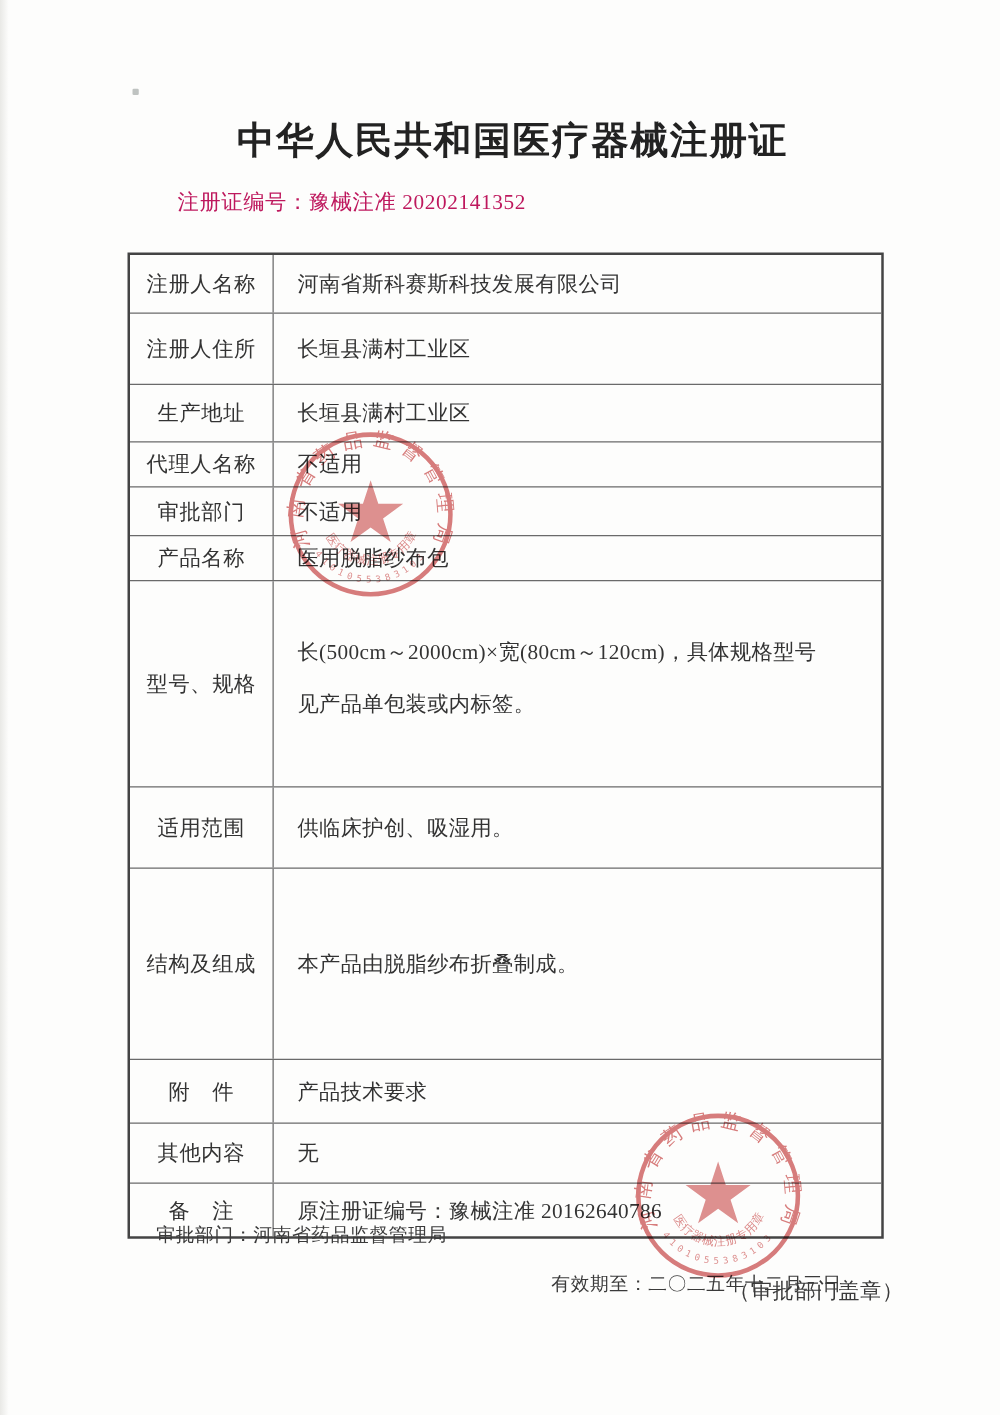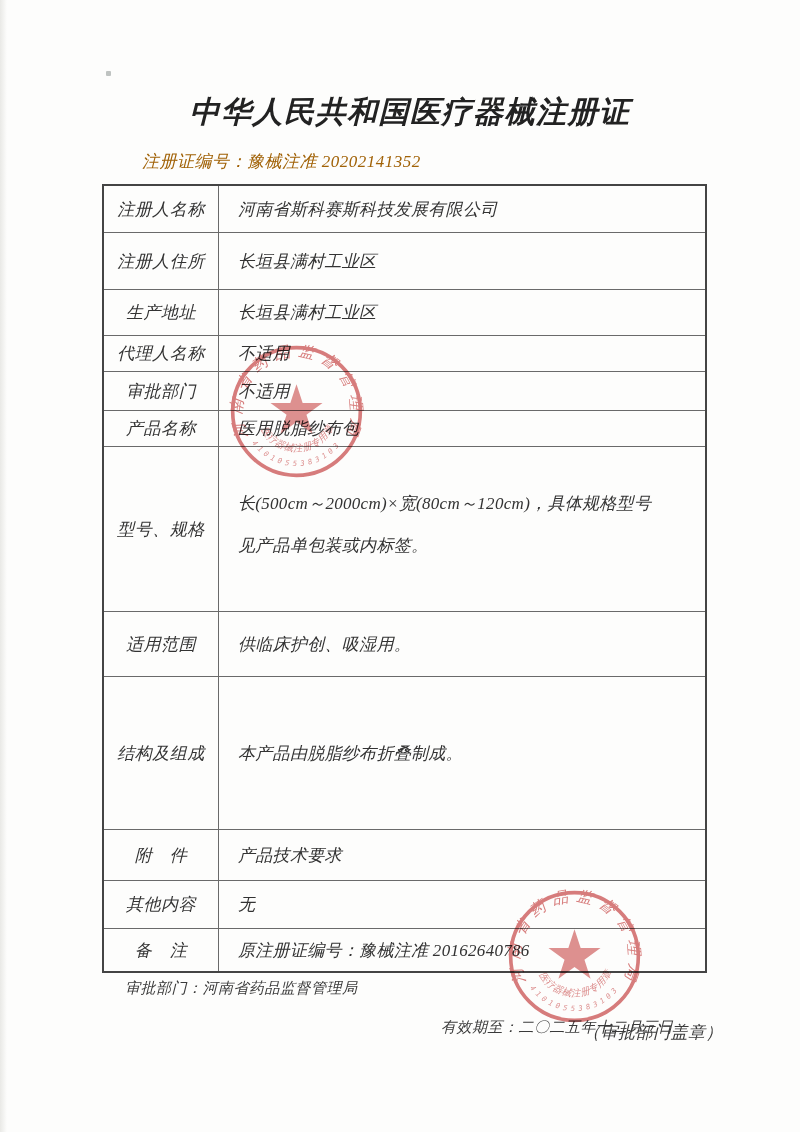--- a/index.html
+++ b/index.html
@@ -1,37 +1,36 @@
 <!DOCTYPE html>
 <html><head>
 <meta charset="utf-8">
 <style>
   html,body{margin:0;padding:0;background:#ffffff;}
   .page{
     position:relative;width:800px;height:1132px;overflow:hidden;
     background:#fdfdfc;
     font-family:"Liberation Serif","DejaVu Serif",serif;
     color:#2f2f2f;
-    font-style:italic;
   }
   .scan-edge{position:absolute;left:0;top:0;width:7px;height:100%;
     background:linear-gradient(to right,#e9e9e6,rgba(255,255,255,0));}
   .speck{position:absolute;left:106px;top:71px;width:5px;height:5px;
     background:#b4b8b6;border-radius:1px;opacity:.85;}
 
   .title{
     position:absolute;left:10px;top:92px;width:800px;text-align:center;
     font-size:30px;font-weight:700;letter-spacing:1.5px;color:#222;
   }
   .regno{
-    position:absolute;left:142px;top:150px;font-size:17px;letter-spacing:.5px;color:#a16207;
+    position:absolute;left:142px;top:150px;font-size:17px;letter-spacing:.5px;color:#be185d;
   }
 
   .cert-table{
-    position:absolute;left:102px;top:184px;width:601px;
+    position:absolute;left:102px;top:202px;width:601px;
     border:2px solid #444;background:rgba(255,255,255,0);
   }
   .trow{display:flex;border-top:1px solid #6a6a6a;}
   .trow:first-child{border-top:none;}
   .tlabel{
     width:114px;border-right:1px solid #6a6a6a;flex:none;
     display:flex;align-items:center;justify-content:center;
     font-size:17px;letter-spacing:.5px;text-align:center;color:#333;
   }
   .tvalue{

